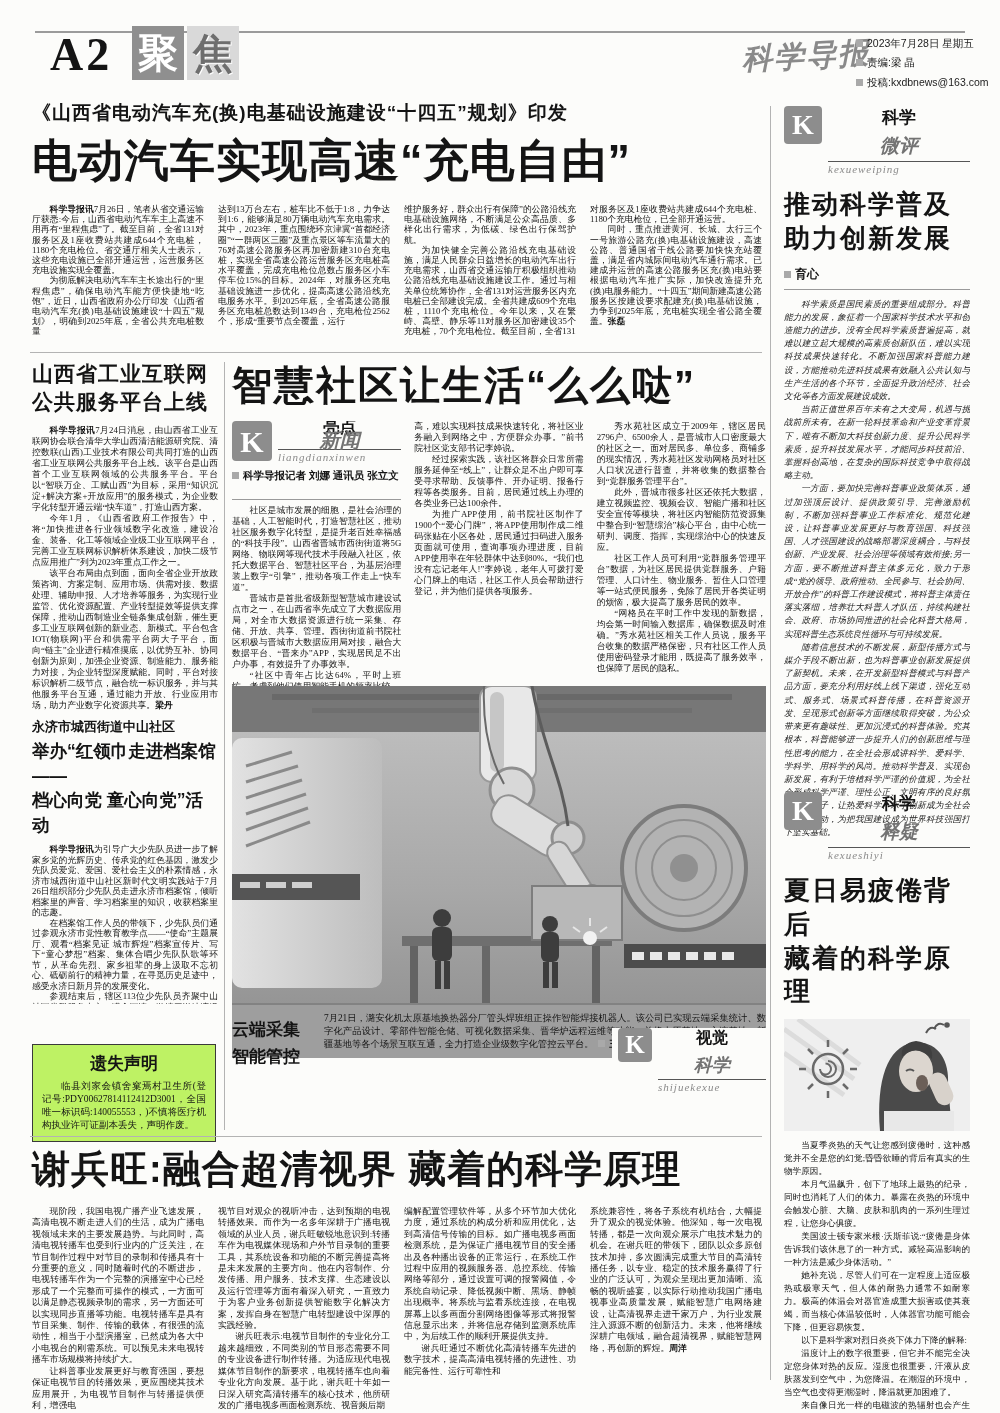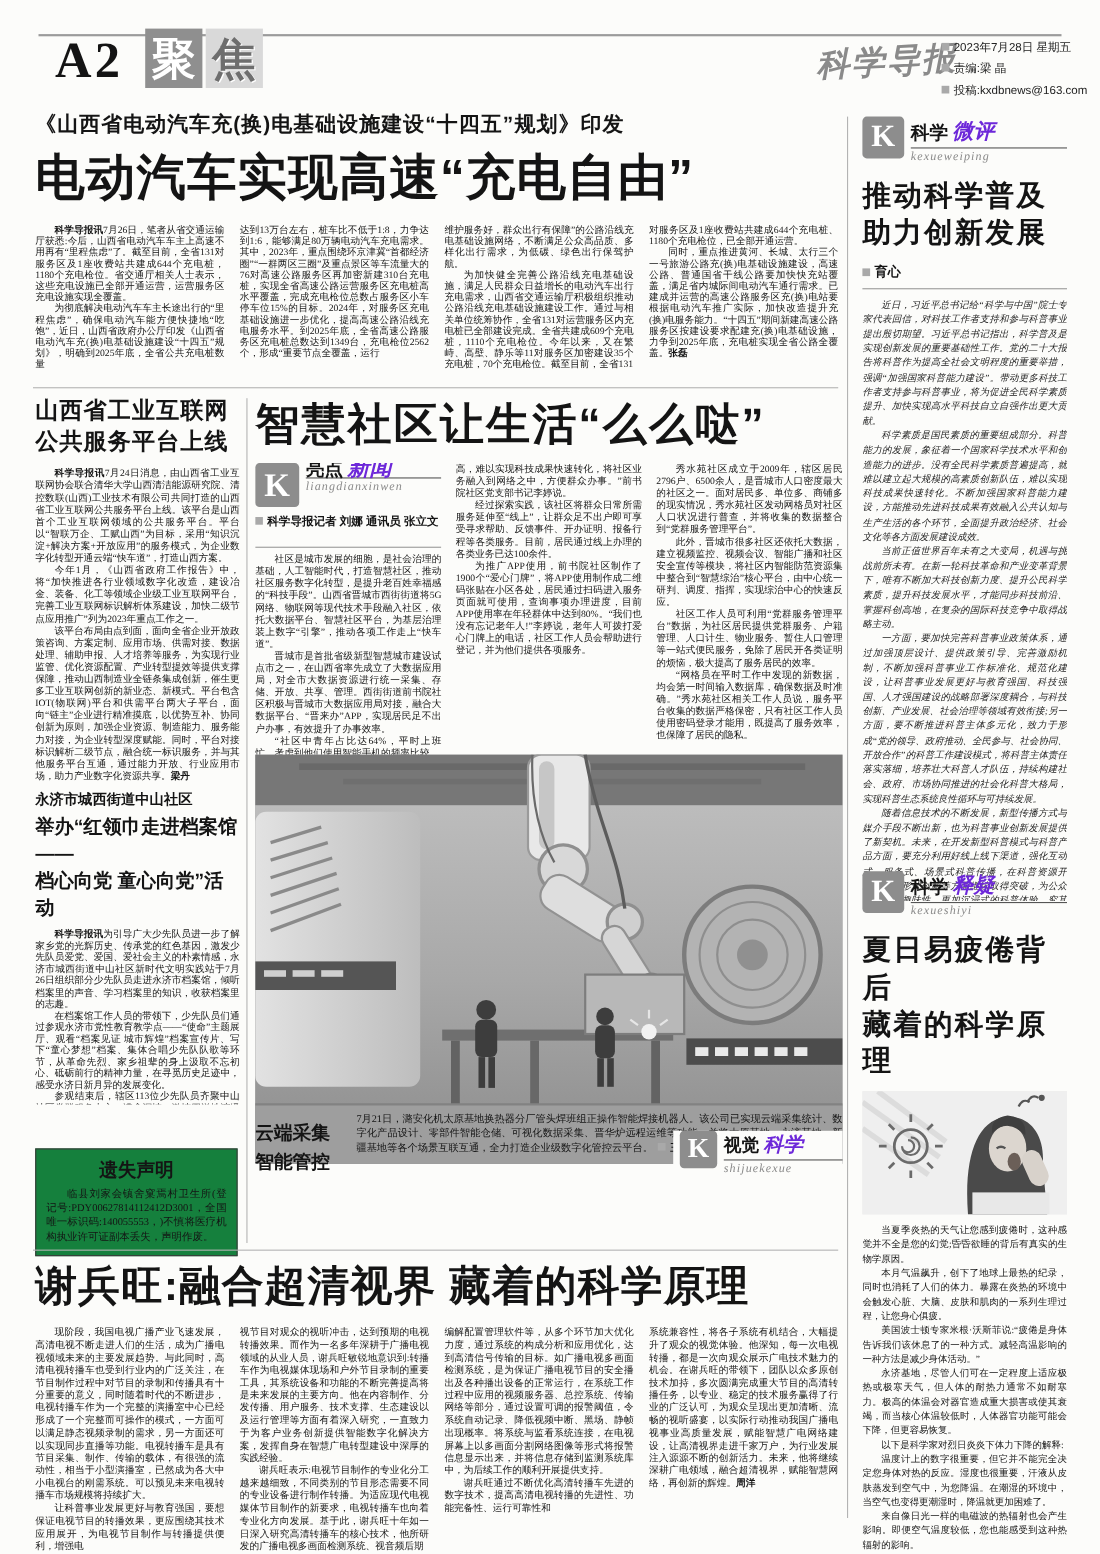--- a/index.html
+++ b/index.html
@@ -25,23 +25,23 @@
   
   .lead{position:absolute;left:32px;top:100px;width:730px;}
   .lead .kicker{font:bold 19px "Liberation Sans",sans-serif;letter-spacing:1px;}
   .lead .hl{margin-top:5px;font:900 45px "Liberation Sans",sans-serif;letter-spacing:1px;}
   .lead .cols{display:flex;gap:14px;margin-top:13px;height:174px;overflow:hidden;}
   .lead .col{flex:1;font-size:8.8px;line-height:10.2px;}
   
   .kbadge{display:flex;gap:6px;align-items:flex-start;}
   .kbadge .k{background:#8d8d8d;color:#fff;border-radius:4px;display:flex;align-items:center;justify-content:center;font-family:"Liberation Serif",serif;font-weight:bold;flex:none;}
   .kbadge .bt{flex:1;}
-  .kbadge .row1{display:flex;align-items:flex-end;gap:4px;}
+  .kbadge .row1{display:flex;align-items:center;gap:4px;flex-direction:column;}
   .kbadge .t{font-weight:bold;font-family:"Liberation Sans",sans-serif;}
-  .kbadge .s{font-style:italic;font-weight:bold;color:#6d28d9;font-family:Liberation Sans, sans-serif;}
+  .kbadge .s{font-style:italic;font-weight:bold;color:#737373;font-family:Liberation Mono, monospace;}
   .kbadge .ln{height:1px;background:#555;margin:2px 0 1px 0;}
   .kbadge .py{font:italic 11px "Liberation Serif",serif;color:#8a8a8a;letter-spacing:1px;}
   
   .review{position:absolute;left:784px;top:106px;width:186px;}
   .review .k{width:38px;height:38px;font-size:28px;}
   .review .t{font-size:17px;} .review .s{font-size:19px;}
   .sb-title{margin-top:13px;font:bold 26px "Liberation Sans",sans-serif;letter-spacing:2px;line-height:1.3;}
   .author{margin-top:10px;padding-bottom:6px;border-bottom:1px solid #9a9a9a;font:bold 12px "Liberation Sans",sans-serif;}
   .review .body{margin-top:8px;height:548px;overflow:hidden;font-size:8.6px;line-height:13.2px;font-style:italic;color:#1c1c1c;}
   .explain{position:absolute;left:784px;top:792px;width:186px;}
@@ -50,21 +50,21 @@
   .explain .photo{margin-top:10px;width:186px;height:112px;background:#ececec;}
   .explain .body{margin-top:8px;height:352px;overflow:hidden;font-size:8.6px;line-height:13px;}
   
   .industry{position:absolute;left:32px;top:360px;width:186px;height:382px;overflow:hidden;}
   .industry .t1{font:bold 21px "Liberation Sans",sans-serif;letter-spacing:1px;line-height:1.35;}
   .industry .body{margin-top:8px;font-size:8.8px;line-height:11px;}
   .archives{position:absolute;left:32px;top:718px;width:186px;height:286px;overflow:hidden;}
   .archives .kick{font:bold 13px "Liberation Sans",sans-serif;}
   .archives .t1{margin-top:3px;font:bold 17.5px "Liberation Sans",sans-serif;line-height:1.4;}
   .archives .body{margin-top:7px;font-size:8.8px;line-height:10.5px;}
-  .notice{position:absolute;left:32px;top:1044px;width:184px;border:1.5px solid #3a3a3a;padding:7px 9px 9px 9px;box-sizing:border-box;background:#15803d;}
+  .notice{position:absolute;left:32px;top:1044px;width:184px;border:1.5px solid #3a3a3a;padding:7px 9px 9px 9px;box-sizing:border-box;background:#bef264;}
   .notice .t{text-align:center;font:bold 17px "Liberation Sans",sans-serif;}
   .notice .b{margin-top:5px;font-size:9.5px;line-height:13px;text-align:justify;text-indent:2em;}
   
   .community{position:absolute;left:232px;top:358px;width:534px;}
   .community .hl{font:900 40px "Liberation Sans",sans-serif;letter-spacing:2px;}
   .community .cols{display:flex;gap:13px;margin-top:8px;height:274px;overflow:hidden;}
   .community .col{flex:1;font-size:8.8px;line-height:11px;}
   .community .kbadge .k{width:40px;height:40px;font-size:30px;}
   .community .kbadge .t{font-size:17px;} .community .kbadge .s{font-size:20px;}
   .community .byline{margin:6px 0 5px 0;padding-bottom:16px;border-bottom:1px solid #9a9a9a;font:bold 10.5px "Liberation Sans",sans-serif;}
@@ -137,21 +137,20 @@
         <div class="ln"></div>
         <div class="py">kexueweiping</div>
       </div>
     </div>
     <div class="sb-title">
       <div>推动科学普及</div>
       <div>助力创新发展</div>
     </div>
     <div class="author"><span class="sqb"></span><span>育心</span></div>
     <div class="body jp">
-      <p>近日，习近平总书记给“科学与中国”院士专家代表回信，对科技工作者支持和参与科普事业提出殷切期望。习近平总书记指出，科学普及是实现创新发展的重要基础性工作。党的二十大报告将科普作为提高全社会文明程度的重要举措，强调“加强国家科普能力建设”。带动更多科技工作者支持参与科普事业，将为促进全民科学素质提升、加快实现高水平科技自立自强作出更大贡献。</p>
       <p>科学素质是国民素质的重要组成部分。科普能力的发展，象征着一个国家科学技术水平和创造能力的进步。没有全民科学素质普遍提高，就难以建立起大规模的高素质创新队伍，难以实现科技成果快速转化。不断加强国家科普能力建设，方能推动先进科技成果有效融入公共认知与生产生活的各个环节，全面提升政治经济、社会文化等各方面发展建设成效。</p>
       <p>当前正值世界百年未有之大变局，机遇与挑战前所未有。在新一轮科技革命和产业变革背景下，唯有不断加大科技创新力度、提升公民科学素质，提升科技发展水平，才能同步科技前沿、掌握科创高地，在复杂的国际科技竞争中取得战略主动。</p>
       <p>一方面，要加快完善科普事业政策体系，通过加强顶层设计、提供政策引导、完善激励机制，不断加强科普事业工作标准化、规范化建设，让科普事业发展更好与教育强国、科技强国、人才强国建设的战略部署深度耦合，与科技创新、产业发展、社会治理等领域有效衔接;另一方面，要不断推进科普主体多元化，致力于形成“党的领导、政府推动、全民参与、社会协同、开放合作”的科普工作建设模式，将科普主体责任落实落细，培养壮大科普人才队伍，持续构建社会、政府、市场协同推进的社会化科普大格局，实现科普生态系统良性循环与可持续发展。</p>
       <p>随着信息技术的不断发展，新型传播方式与媒介手段不断出新，也为科普事业创新发展提供了新契机。未来，在开发新型科普模式与科普产品方面，要充分利用好线上线下渠道，强化互动式、服务式、场景式科普传播，在科普资源开发、呈现形式创新等方面继续取得突破，为公众带来更有趣味性、更加沉浸式的科普体验。究其根本，科普能够进一步提升人们的创新思维与理性思考的能力，在全社会形成讲科学、爱科学、学科学、用科学的风尚。推动科学普及、实现创新发展，有利于培植科学严谨的价值观，为全社会形成科学严谨、理性公正、文明有序的良好氛围埋下种子，让热爱科学、乐于创新成为全社会的自觉行动，为把我国建设成为世界科技强国打下坚实基础。</p>
     </div>
   </div>
 
   <div class="industry">
     <div class="t1">
       <div>山西省工业互联网</div>
@@ -379,21 +378,21 @@
         <path d="M122 52 q4 -3 8 0" stroke="#555" stroke-width="2" fill="none"></path>
         <ellipse cx="138" cy="64" rx="6" ry="8" fill="#6b5f58"></ellipse>
         <rect x="142" y="58" width="18" height="34" rx="9" transform="rotate(-24 142 58)" fill="#d8d2cb"></rect>
         <rect x="100" y="92" width="70" height="20" fill="#e8e8e8"></rect>
       </svg>
     </div>
     <div class="body jp">
       <p>当夏季炎热的天气让您感到疲倦时，这种感觉并不全是您的幻觉;昏昏欲睡的背后有真实的生物学原因。</p>
       <p>本月气温飙升，创下了地球上最热的纪录，同时也消耗了人们的体力。暴露在炎热的环境中会触发心脏、大脑、皮肤和肌肉的一系列生理过程，让您身心俱疲。</p>
       <p>美国波士顿专家米根·沃斯菲说:“疲倦是身体告诉我们该休息了的一种方式。减轻高温影响的一种方法是减少身体活动。”</p>
-      <p>永济基地，尽管人们可在一定程度上适应极热或极寒天气，但人体的耐热力通常不如耐寒力。极高的体温会对器官造成重大损害或使其衰竭，而当核心体温较低时，人体器官功能可能会下降，但更容易恢复。</p>
+      <p>她补充说，尽管人们可在一定程度上适应极热或极寒天气，但人体的耐热力通常不如耐寒力。极高的体温会对器官造成重大损害或使其衰竭，而当核心体温较低时，人体器官功能可能会下降，但更容易恢复。</p>
       <p>以下是科学家对烈日炎炎下体力下降的解释:</p>
       <p>温度计上的数字很重要，但它并不能完全决定您身体对热的反应。湿度也很重要，汗液从皮肤蒸发到空气中，为您降温。在潮湿的环境中，当空气也变得更潮湿时，降温就更加困难了。</p>
       <p>来自像日光一样的电磁波的热辐射也会产生影响。即便空气温度较低，您也能感受到这种热辐射的影响。</p>
       <p>在酷热的日子里，人们感到疲倦的另一原因是:睡眠不好。2022年的一项研究表明，气温每升高一度，人们的睡眠时间就会减少一些。该研究报告的主要作者凯尔顿·迈纳说，当夜间室外温度超过10摄氏度时，每升高1摄氏度，人们每晚的平均睡眠时间就会减少37秒。</p>
 
     </div>
   </div>
 
   <div class="hline" style="left:30px;top:1136px;width:732px;"></div>
 

